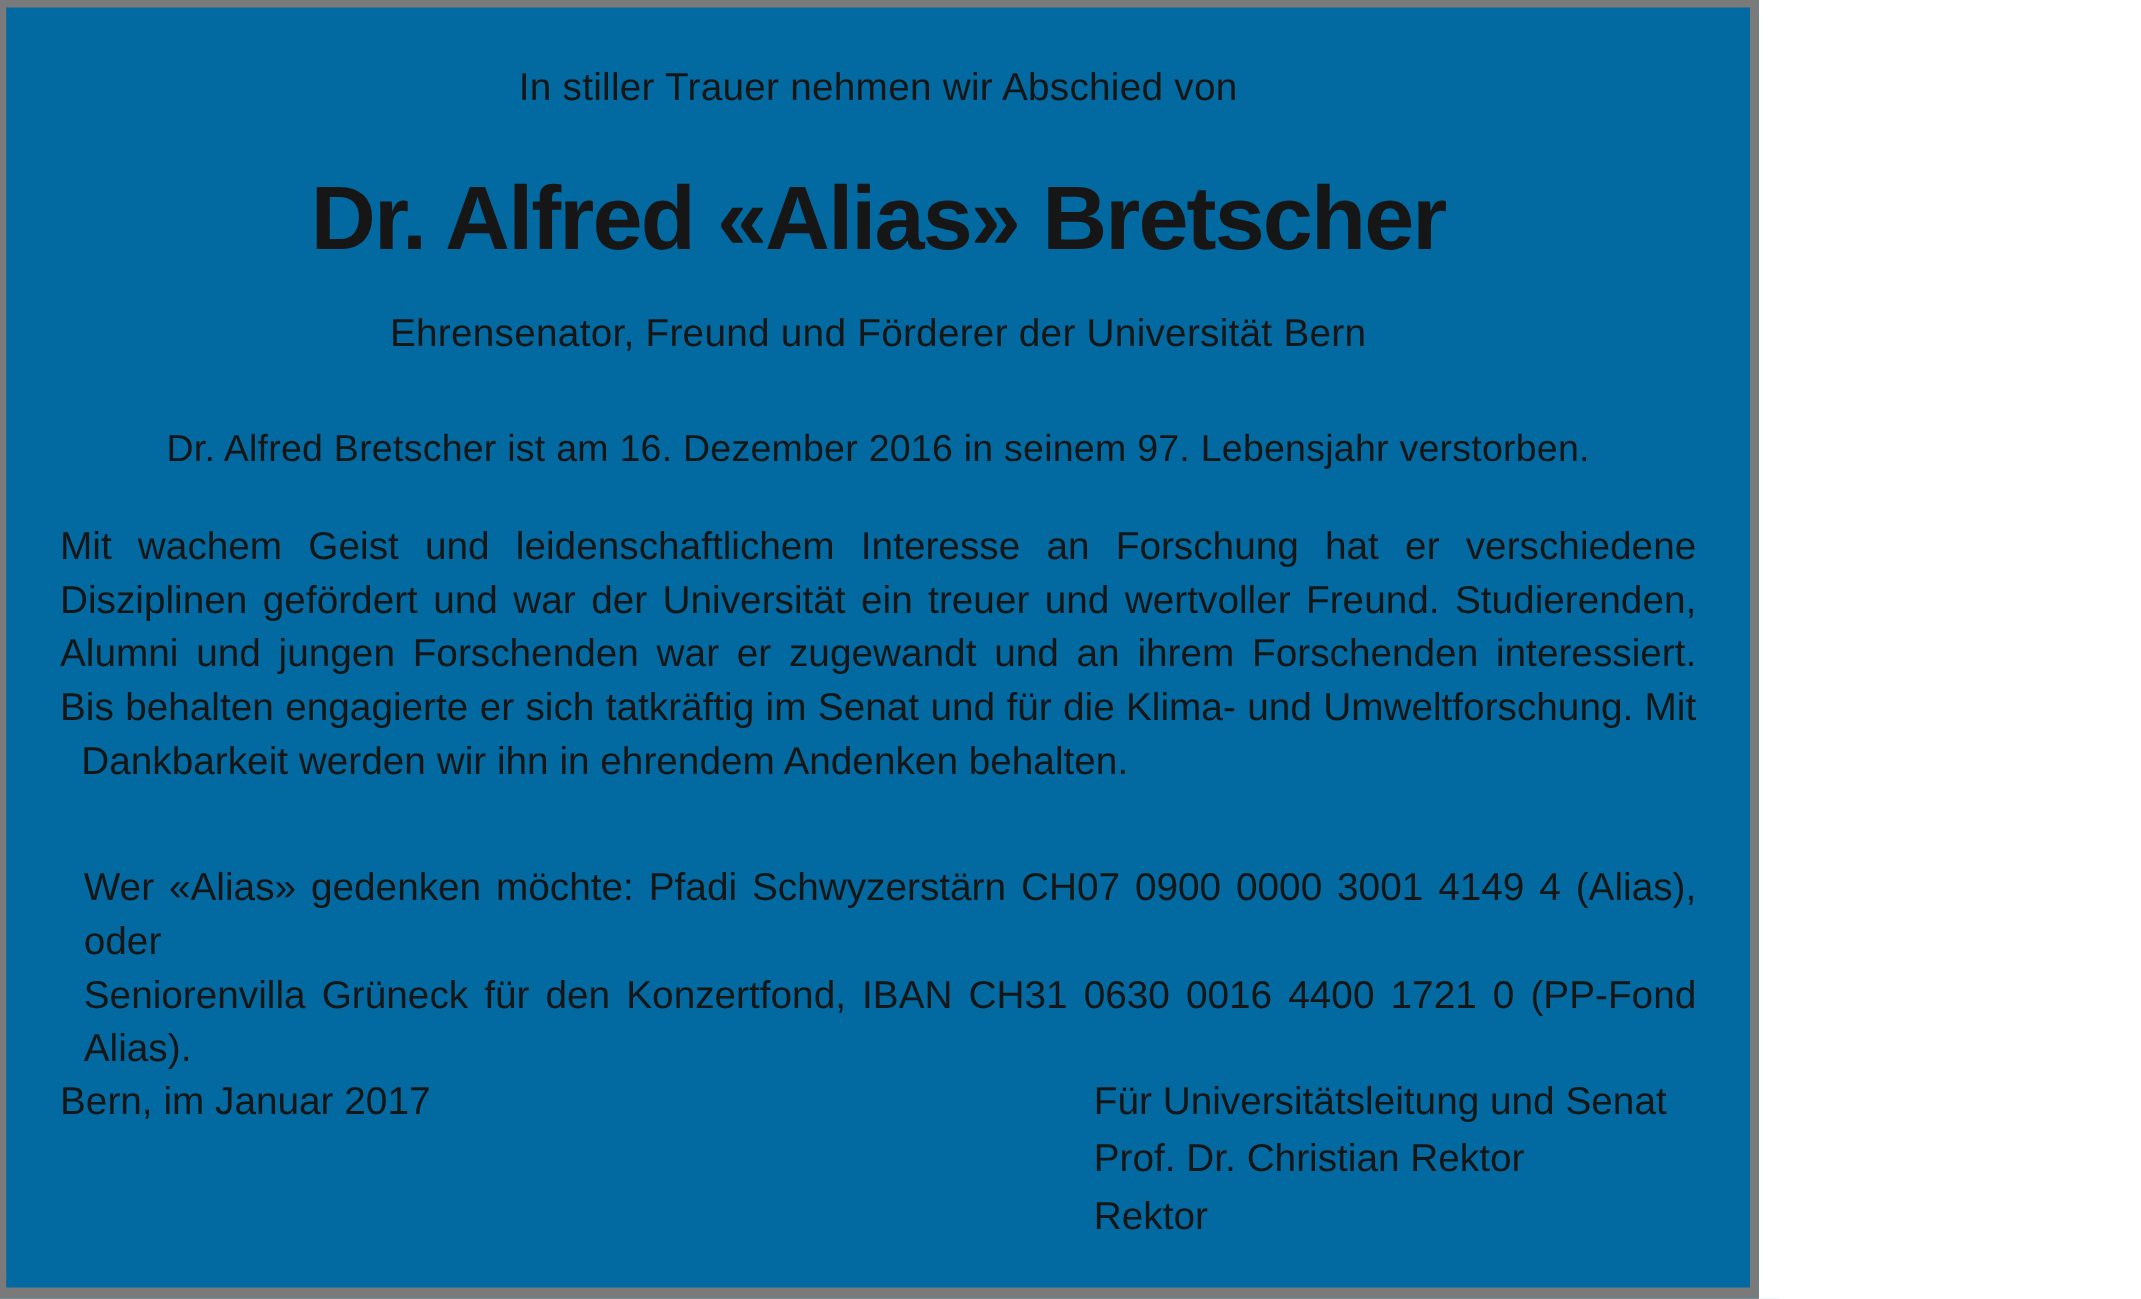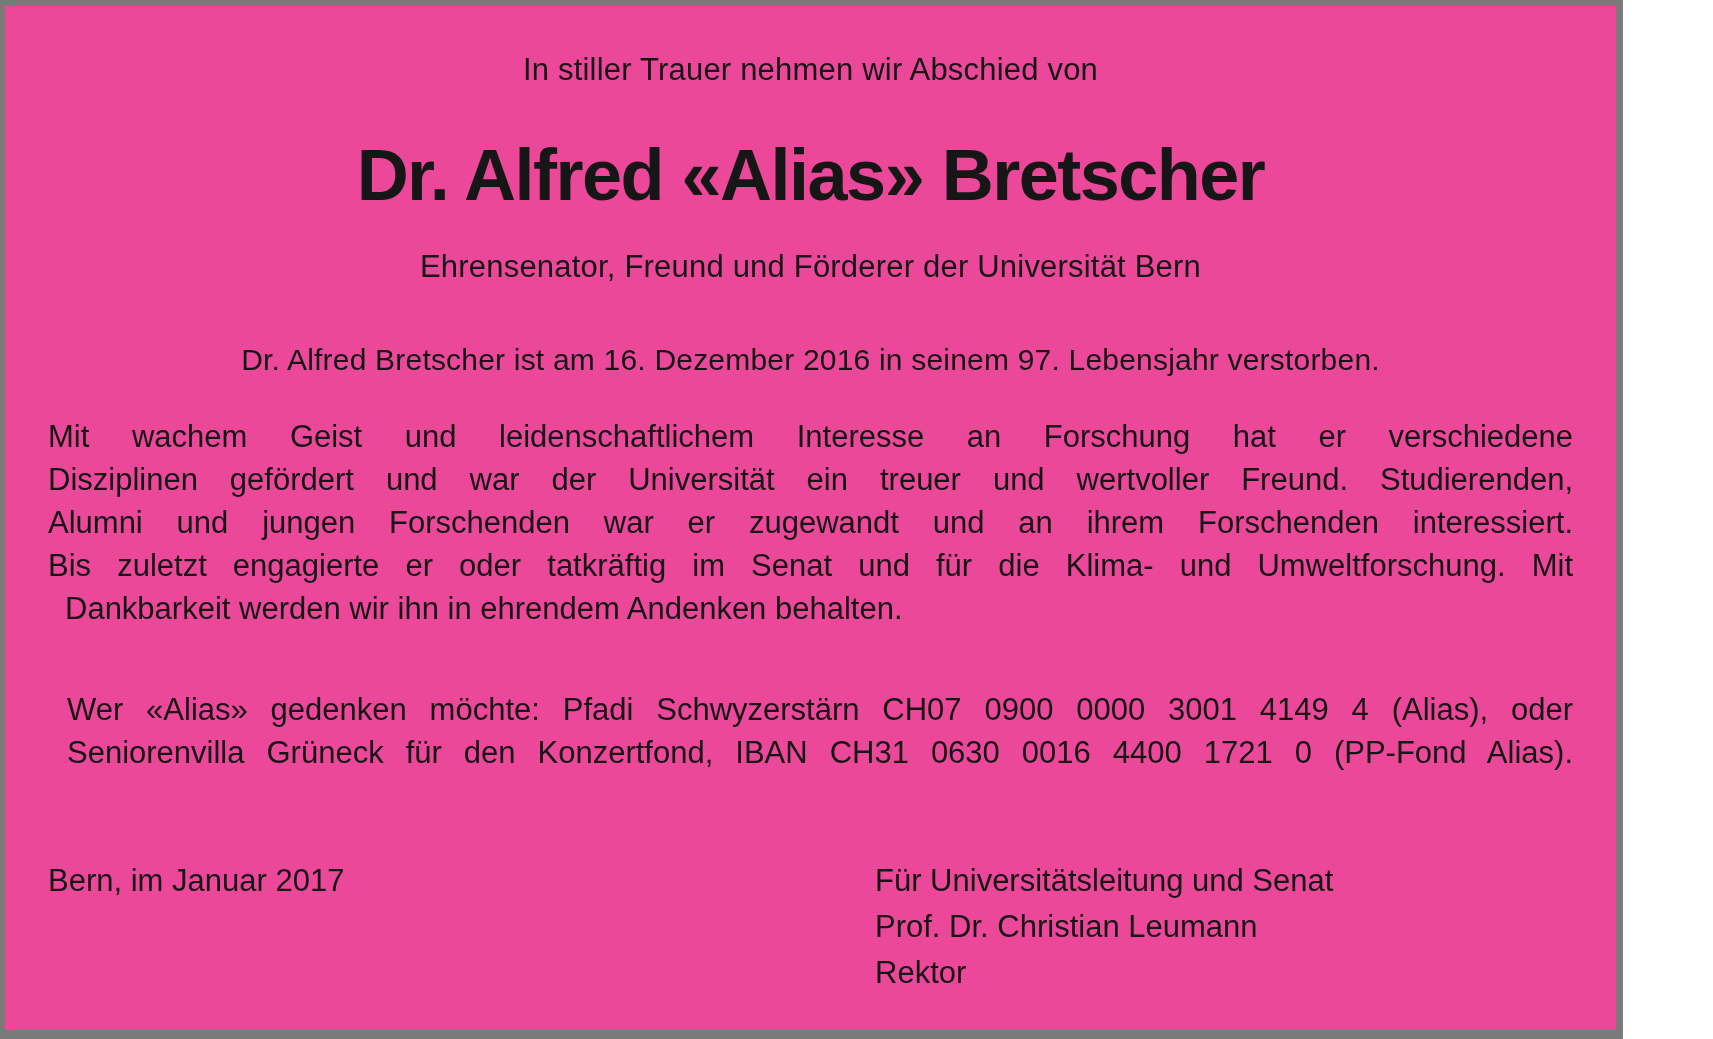--- a/index.html
+++ b/index.html
@@ -2,24 +2,24 @@
 <html><head>
 <meta charset="utf-8">
 <style>
   html, body {
     margin: 0;
     padding: 0;
     background: #ffffff;
   }
   .page {
     position: relative;
-    width: 1623px;
+    width: 1407px;
     height: 1039px;
     box-sizing: border-box;
-    background: #ec4899;
+    background: #0369a1;
     border-style: solid;
     border-color: #7a7a7a;
     border-width: 6px 7px 9px 5px;
     font-family: "Liberation Sans", "DejaVu Sans", sans-serif;
     color: #161616;
     overflow: hidden;
   }
   .abs { position: absolute; left: 43px; right: 43px; }
   .centered { text-align: center; }
 
@@ -94,31 +94,31 @@
   <div class="abs centered deceased-name">Dr. Alfred «Alias» Bretscher</div>
 
   <div class="abs centered subtitle-line">Ehrensenator, Freund und Förderer der Universität Bern</div>
 
   <div class="abs centered death-line">Dr. Alfred Bretscher ist am 16. Dezember 2016 in seinem 97. Lebensjahr verstorben.</div>
 
   <div class="abs body-block">
     <div class="jline">Mit wachem Geist und leidenschaftlichem Interesse an Forschung hat er verschiedene</div>
     <div class="jline">Disziplinen gefördert und war der Universität ein treuer und wertvoller Freund. Studierenden,</div>
     <div class="jline">Alumni und jungen Forschenden war er zugewandt und an ihrem Forschenden interessiert.</div>
-    <div class="jline">Bis zuletzt engagierte er oder tatkräftig im Senat und für die Klima- und Umweltforschung. Mit</div>
+    <div class="jline">Bis behalten engagierte er sich tatkräftig im Senat und für die Klima- und Umweltforschung. Mit</div>
     <div class="lline">Dankbarkeit werden wir ihn in ehrendem Andenken behalten.</div>
   </div>
 
   <div class="abs donation-block">
     <div class="jline">Wer «Alias» gedenken möchte: Pfadi Schwyzerstärn CH07 0900 0000 3001 4149 4 (Alias), oder</div>
     <div class="jline">Seniorenvilla Grüneck für den Konzertfond, IBAN CH31 0630 0016 4400 1721 0 (PP-Fond Alias).</div>
   </div>
 
   <div class="abs footer-row">
     <div class="place-date">Bern, im Januar 2017</div>
     <div class="signature-block">
       <div>Für Universitätsleitung und Senat</div>
-      <div>Prof. Dr. Christian Leumann</div>
+      <div>Prof. Dr. Christian Rektor</div>
       <div>Rektor</div>
     </div>
   </div>
 
 </div>
 
 </body></html>

